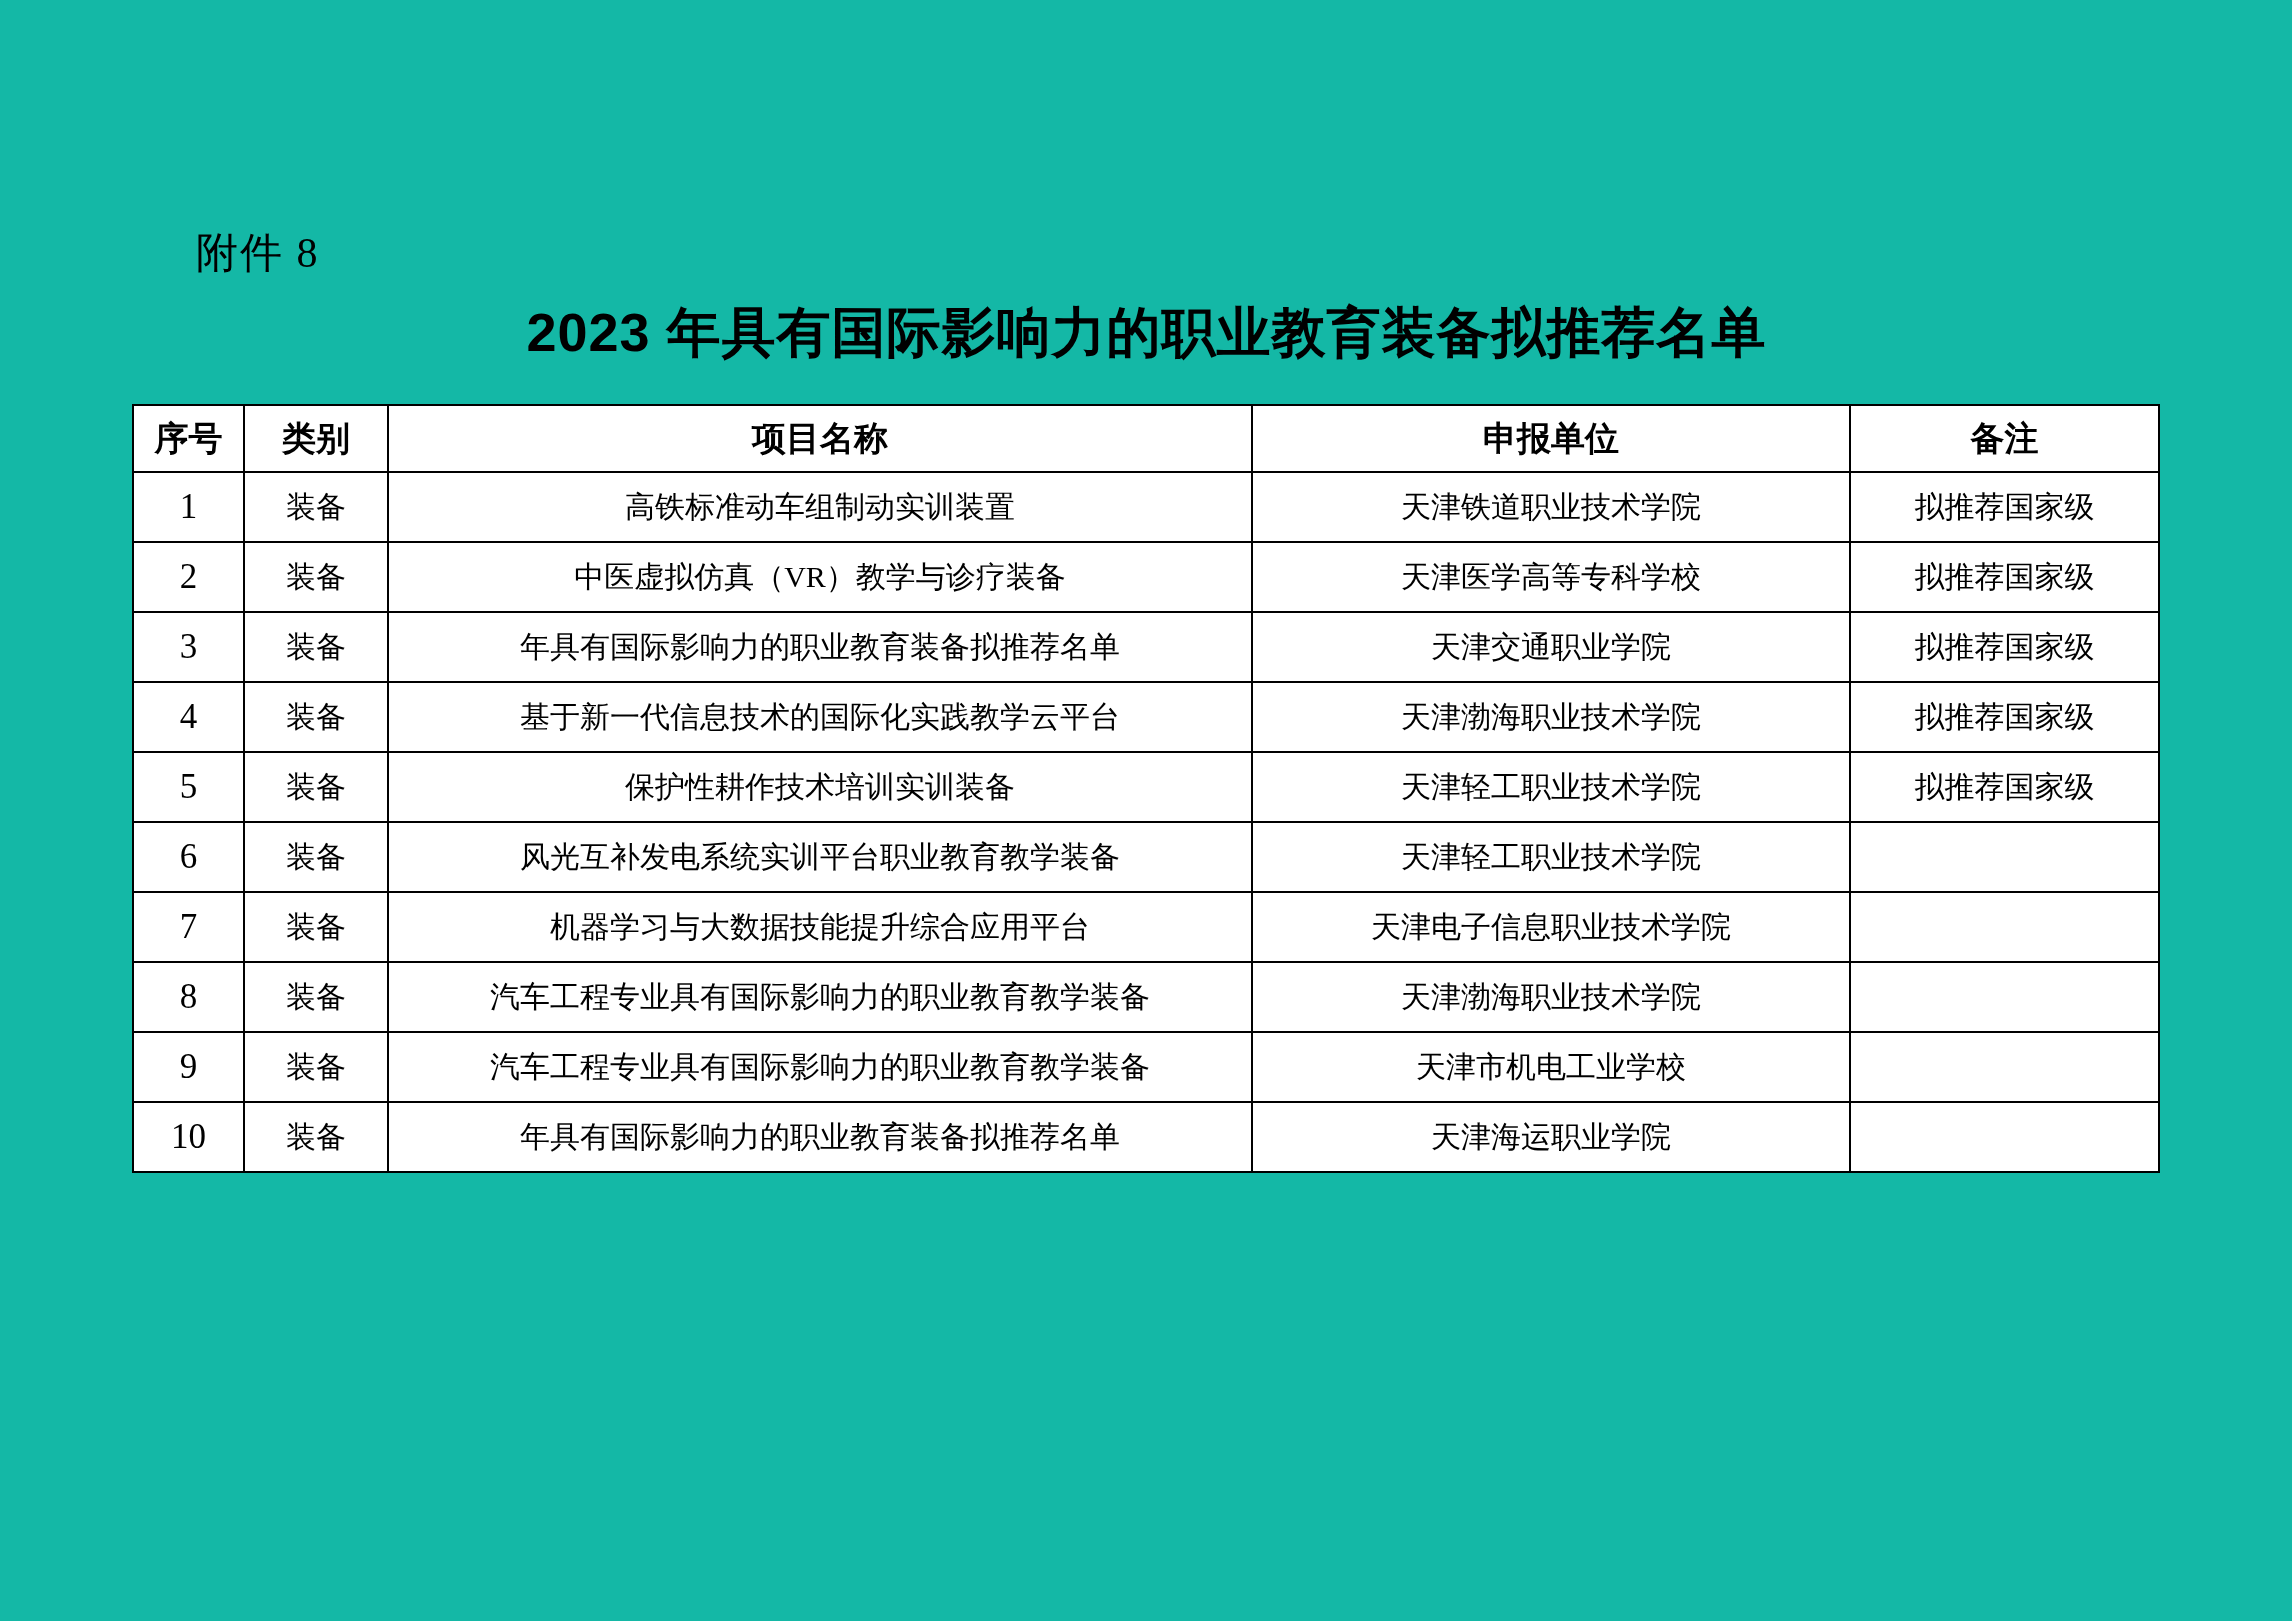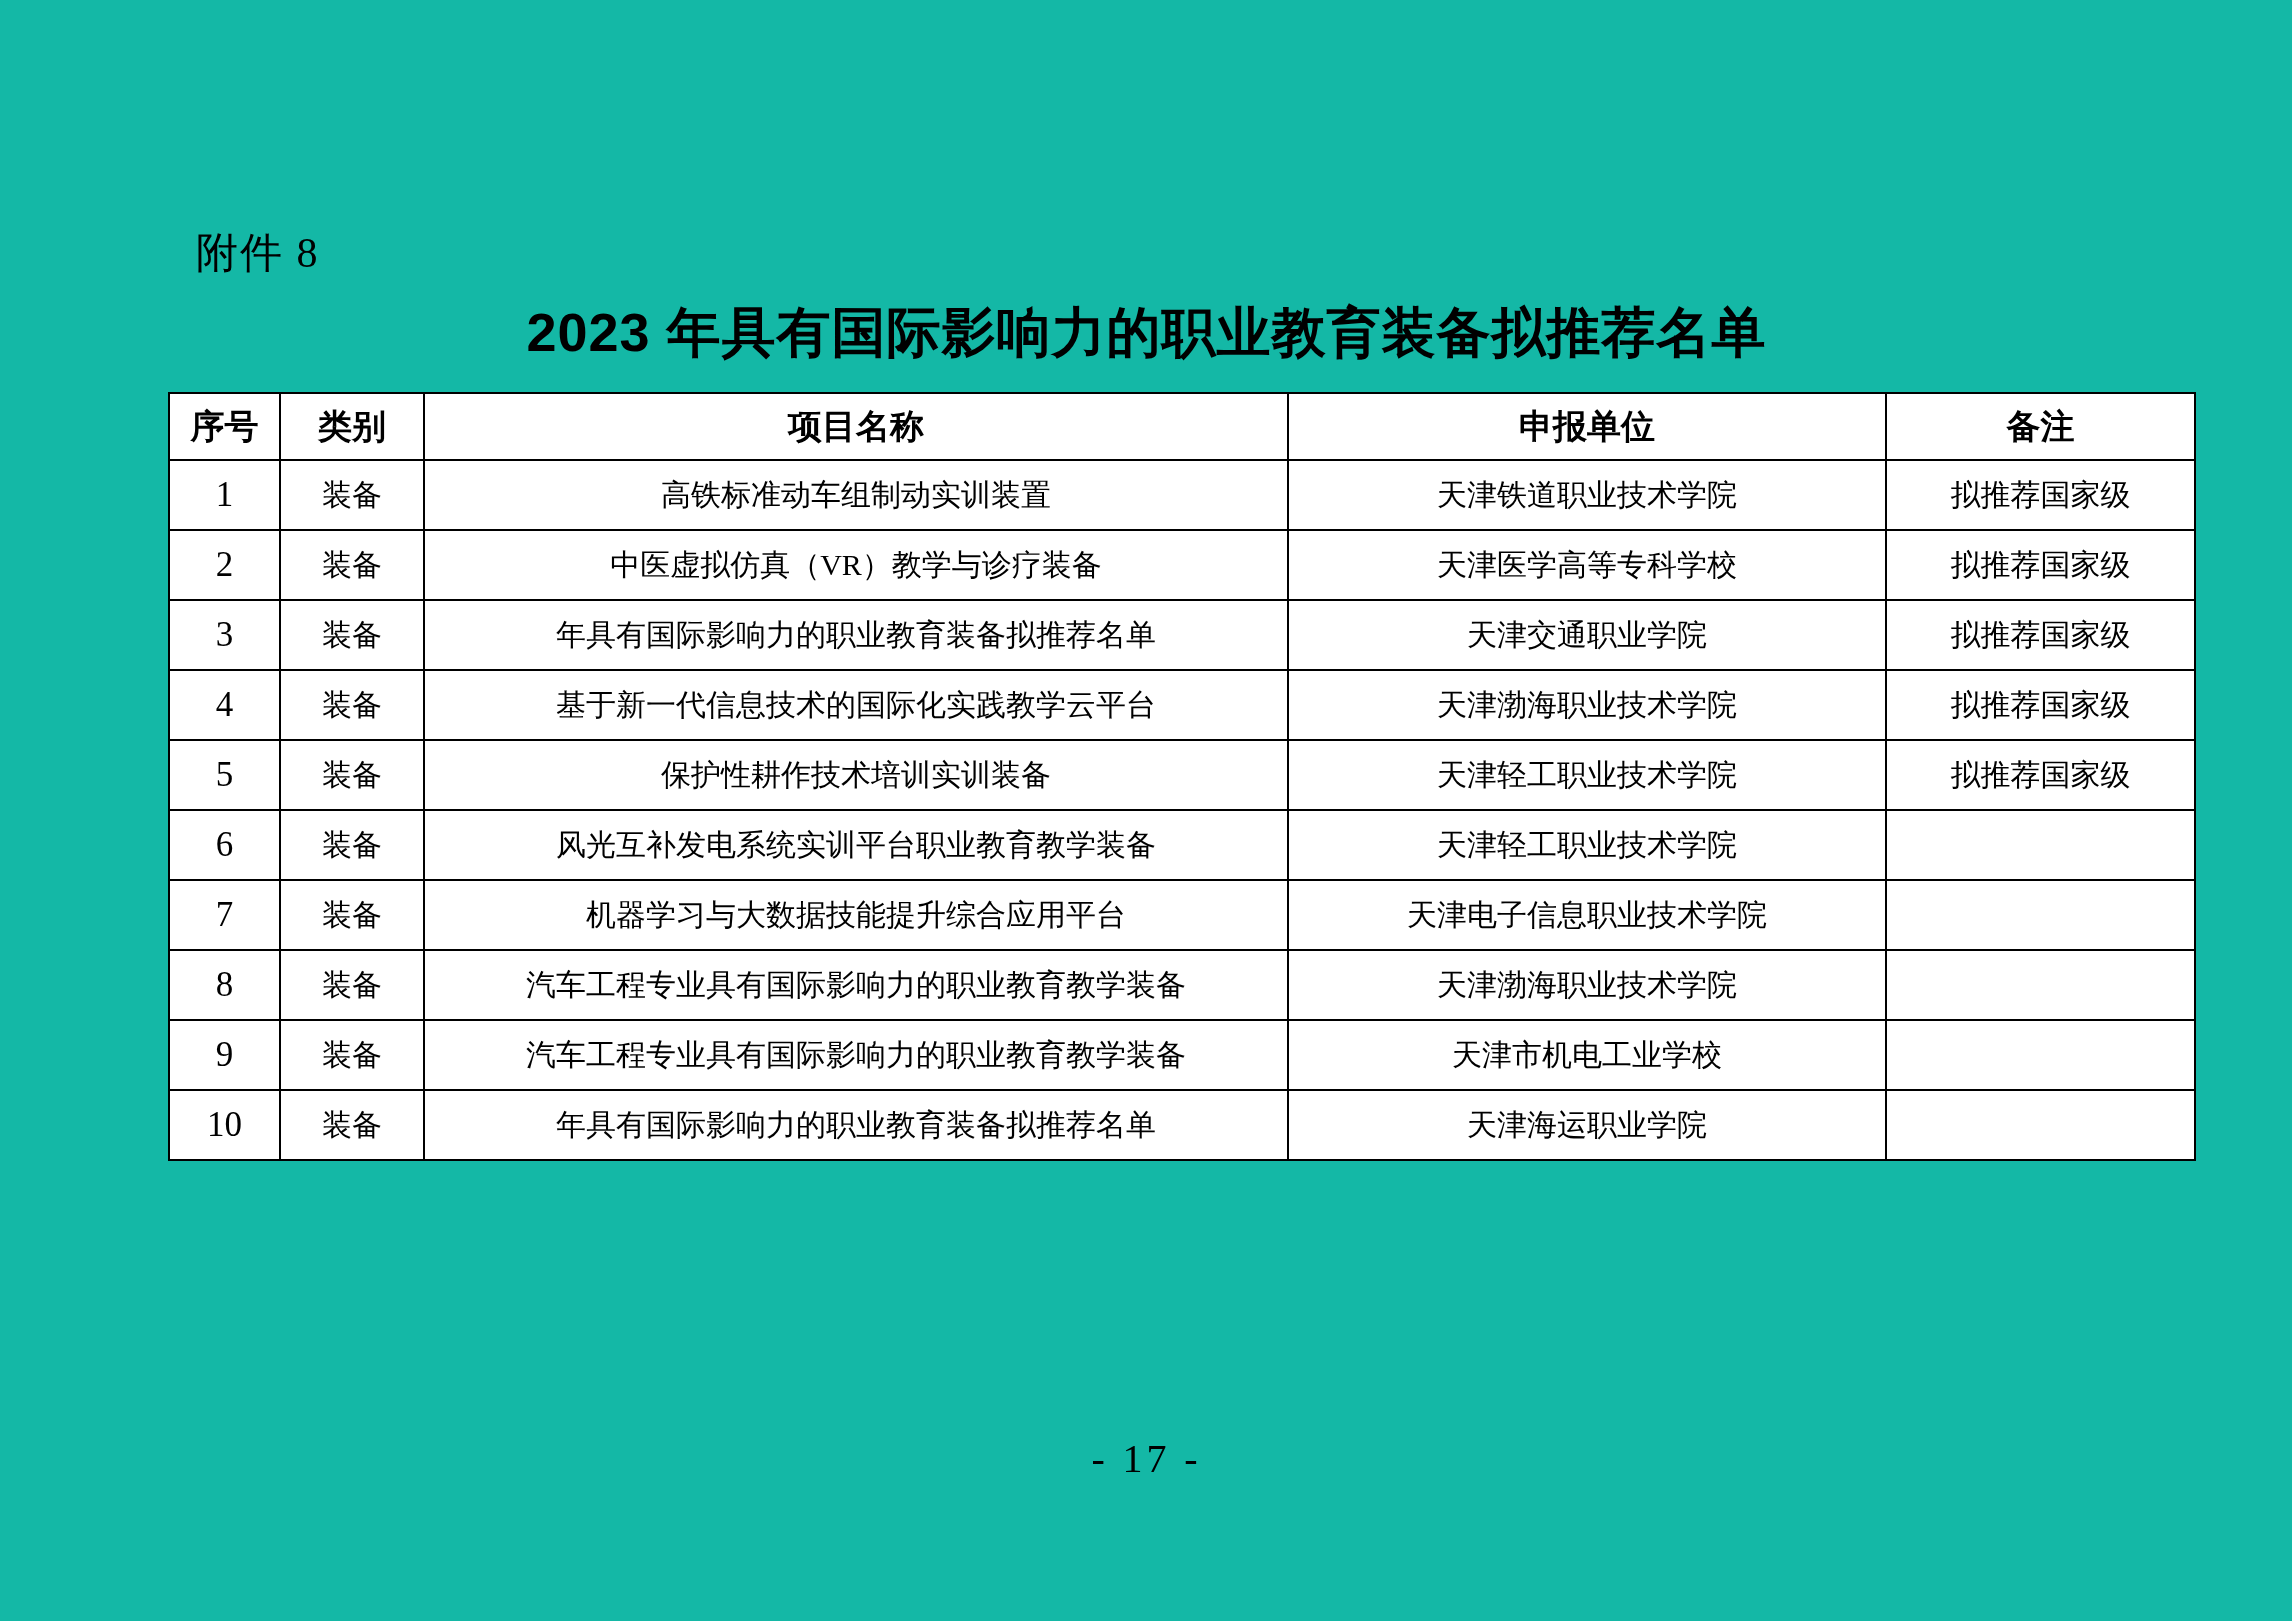--- a/index.html
+++ b/index.html
@@ -33,26 +33,25 @@
     text-align: center;
     font-size: 54px;
     font-weight: bold;
     font-family: Liberation Sans, sans-serif;
     letter-spacing: 1px;
     white-space: pre;
   }
   table.doc-table {
     position: absolute;
     left: 132px;
-    top: 392px;
+    top: 404px;
     width: 2026px;
     border-collapse: collapse;
     table-layout: fixed;
     background: #ffffff;
-    margin-left: 36px;
   }
   table.doc-table th,
   table.doc-table td {
     border: 2px solid #000000;
     text-align: center;
     vertical-align: middle;
     overflow: hidden;
     padding: 0 5.9px;
   }
   table.doc-table th {
@@ -174,16 +173,15 @@
       <tr>
         <td class="cell-no">10</td>
         <td class="cell-category">装备</td>
         <td class="cell-project">年具有国际影响力的职业教育装备拟推荐名单</td>
         <td class="cell-unit">天津海运职业学院</td>
         <td class="cell-remark"></td>
       </tr>
     </tbody>
   </table>
 
-  <div class="page-number">- 17 -</div>
 
 </div>
 
 
 </body></html>

